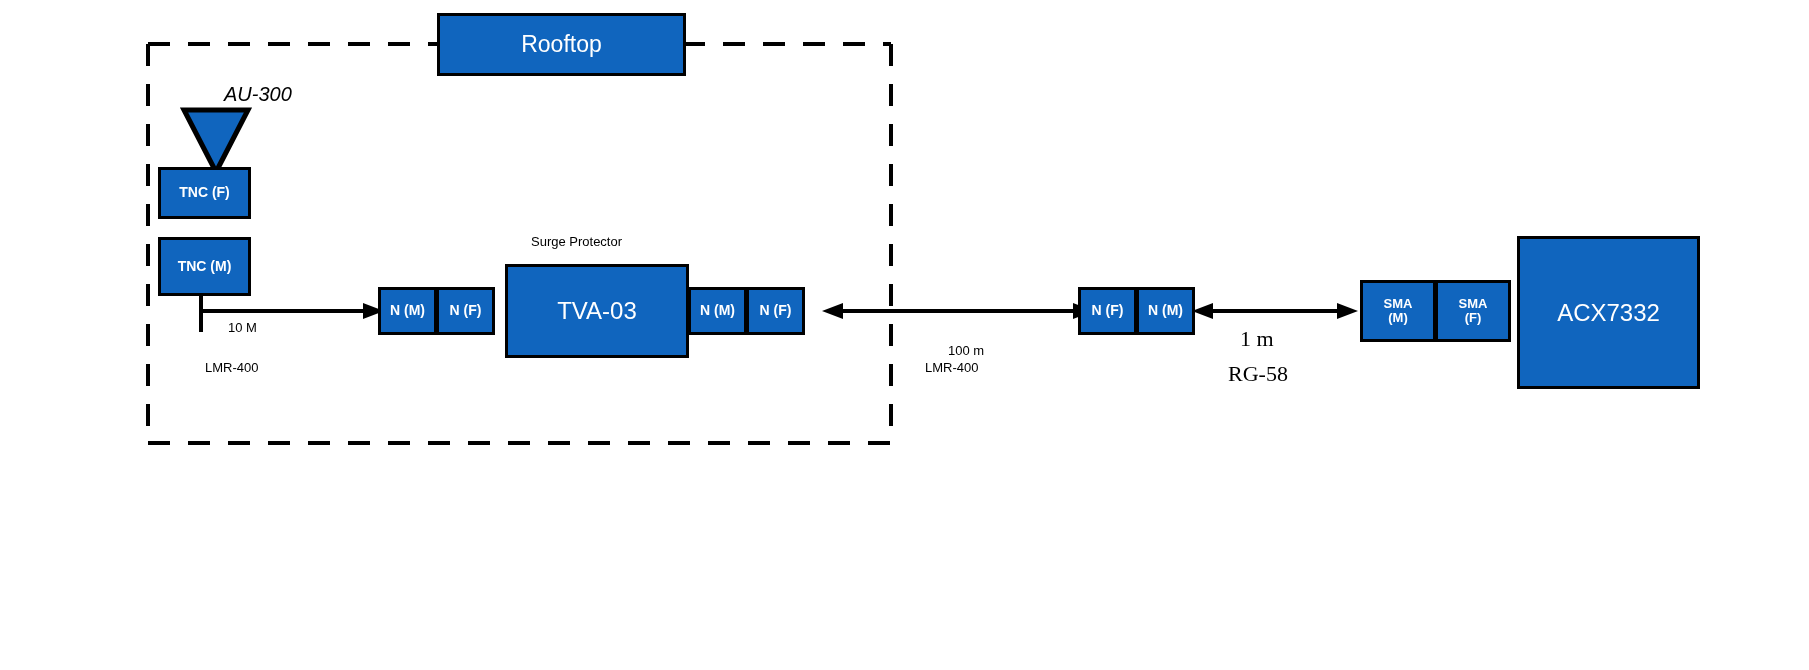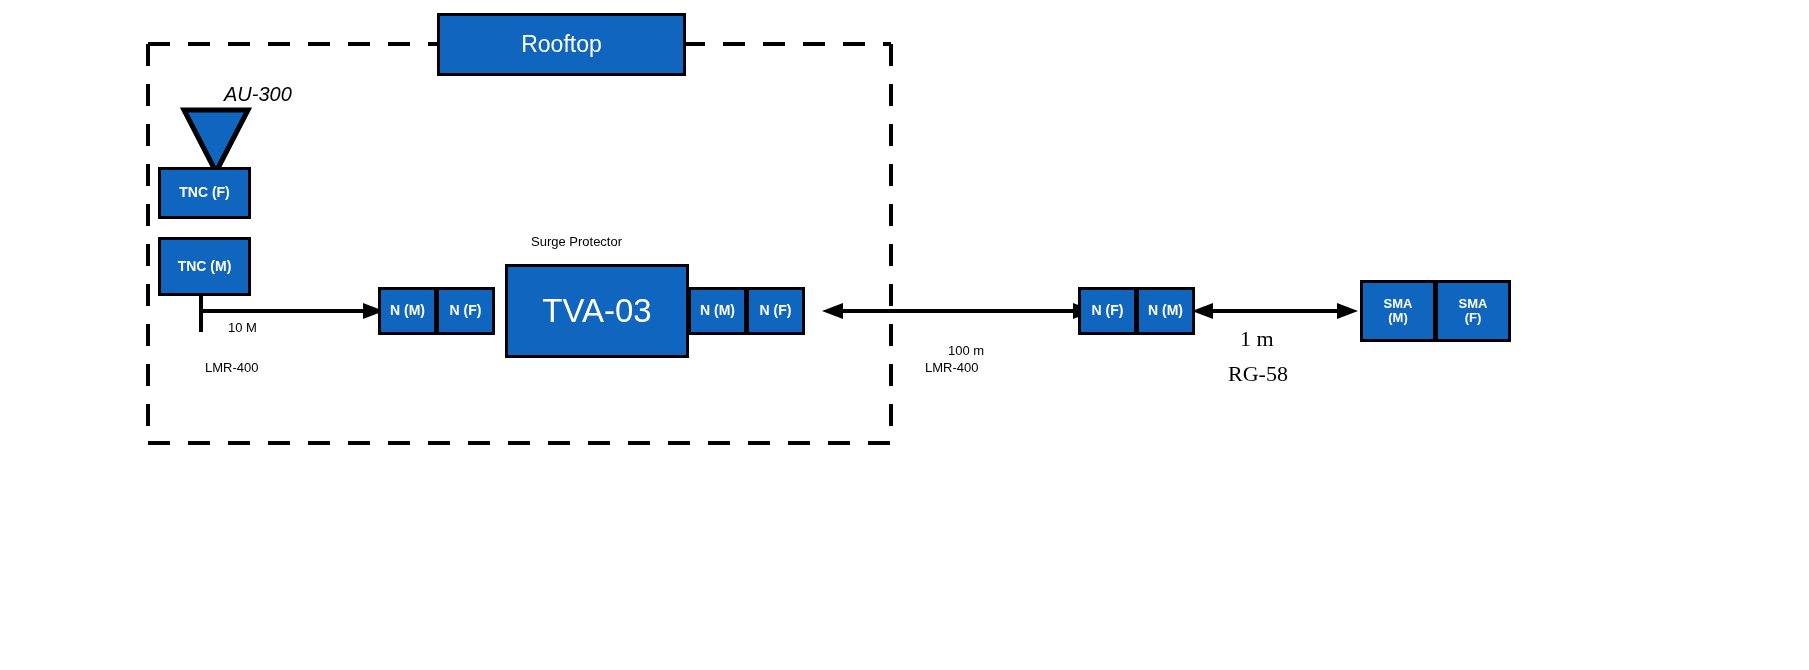--- a/index.html
+++ b/index.html
@@ -27,21 +27,21 @@
     border: 3px solid #000000;
     color: #ffffff;
     display: flex;
     align-items: center;
     justify-content: center;
     text-align: center;
     line-height: 1.08;
   }
 
   
-  .device-lg { font-size: 33px; }
+  .device-lg { font-size: 24px; }
   .device-md { font-size: 23px; }
 
   
   .chip {
     font-size: 14px;
     font-weight: bold;
   }
   .chip-sm {
     font-size: 13px;
     font-weight: bold;
@@ -159,14 +159,17 @@
 
   <div class="node chip-sm" style="left:1352px; top:280px; width:76px; height:62px; flex-direction:column;">
     <span>SMA</span>
     <span>(M)</span>
   </div>
   <div class="node chip-sm" style="left:1427px; top:280px; width:76px; height:62px; flex-direction:column;">
     <span>SMA</span>
     <span>(F)</span>
   </div>
 
+  <div class="node device-lg" style="left:1517px; top:236px; width:183px; height:153px;">
+    <span>ACX7332</span>
+  </div>
 
 </div>
 
 </body></html>

